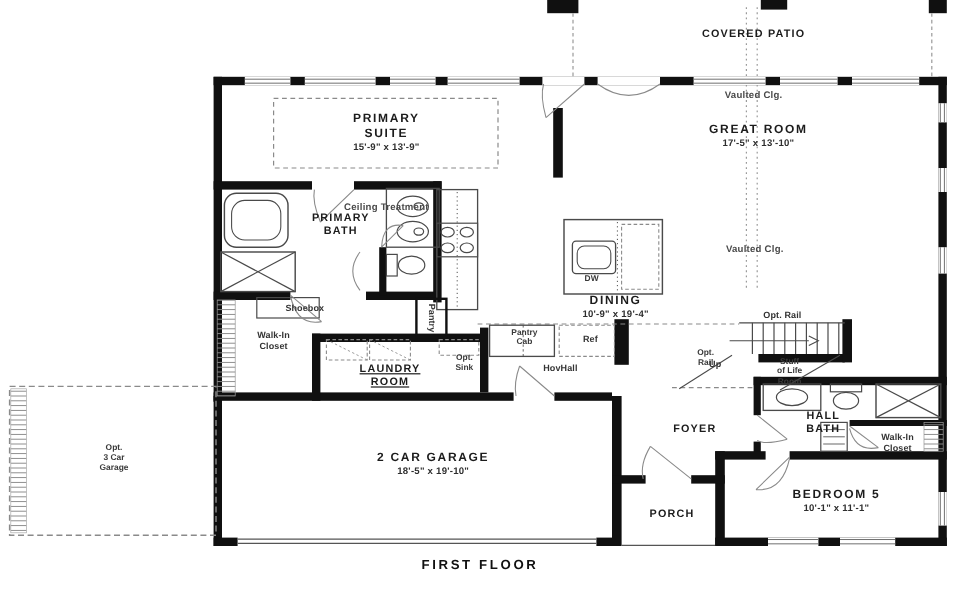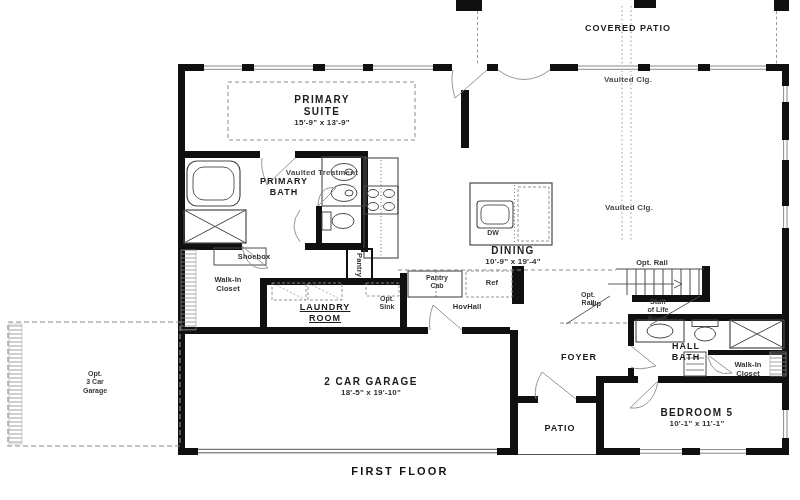--- a/index.html
+++ b/index.html
@@ -244,23 +244,27 @@
 
   <div class="lbl" style="left:628px; top:23px;">
     <div class="big2">COVERED PATIO</div>
     <div class="note">Vaulted Clg.</div>
   </div>
 
   <div class="lbl" style="left:322px; top:94px;">
     <div class="big">PRIMARY</div>
     <div class="big">SUITE</div>
     <div class="dim">15'-9" x 13'-9"</div>
-    <div class="note">Vaulted Treatment</div>
-  </div>
-
+    <div class="note">Ceiling Treatment</div>
+  </div>
+
+  <div class="lbl" style="left:632px; top:103px;">
+    <div class="big">GREAT ROOM</div>
+    <div class="dim">17'-5" x 13'-10"</div>
+  </div>
   <div class="lbl note" style="left:629px; top:162px;">Vaulted Clg.</div>
 
 
   <div class="lbl" style="left:284px; top:176px;">
     <div class="big2">PRIMARY</div>
     <div class="big2">BATH</div>
   </div>
 
   <div class="lbl small" style="left:238px; top:253px;padding-left:32px;">Shoebox</div>
 
@@ -322,23 +326,23 @@
   <div class="lbl" style="left:748px; top:361px;">
     <div class="small">Walk-In</div>
     <div class="small">Closet</div>
   </div>
 
   <div class="lbl" style="left:697px; top:407px;">
     <div class="big">BEDROOM 5</div>
     <div class="dim">10'-1" x 11'-1"</div>
   </div>
 
-  <div class="lbl big2" style="left:560px; top:423px;">PATIO</div>
-
-  <div class="lbl" style="left:371px; top:376px;text-align:center;">
+  <div class="lbl big2" style="left:560px; top:423px;">PORCH</div>
+
+  <div class="lbl" style="left:361px; top:376px;text-align:center;">
     <div class="big">2 CAR GARAGE</div>
     <div class="dim">18'-5" x 19'-10"</div>
   </div>
 
   <div class="lbl" style="left:95px; top:370px;">
     <div class="tiny">Opt.</div>
     <div class="tiny">3 Car</div>
     <div class="tiny">Garage</div>
   </div>
 

